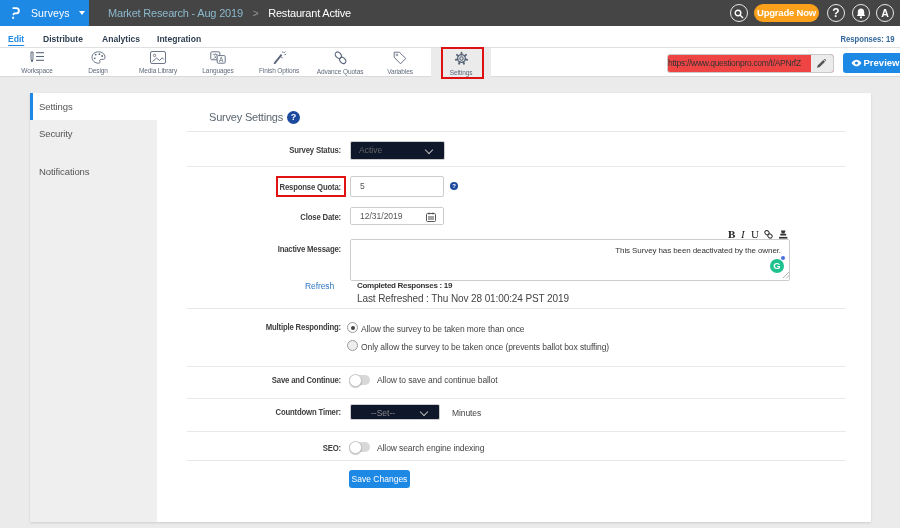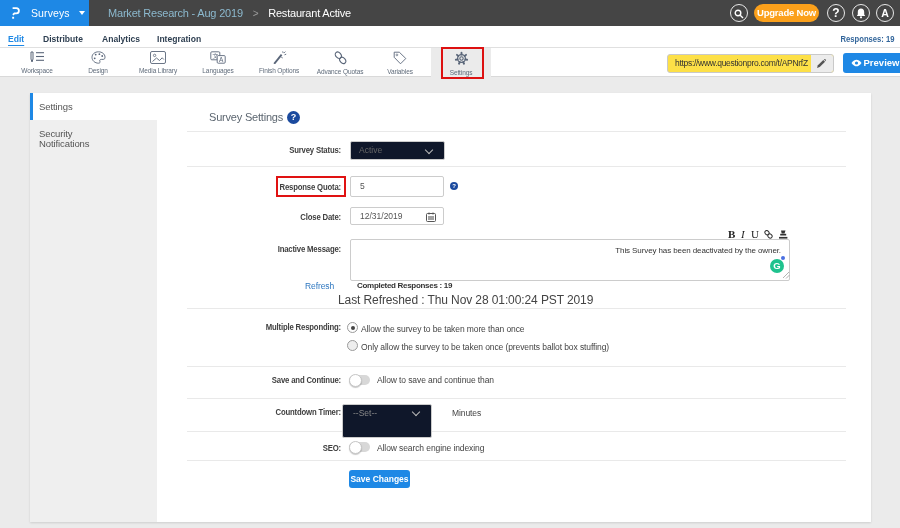--- a/index.html
+++ b/index.html
@@ -24,21 +24,21 @@
   .nav { top:33px; font-size:9.5px; font-weight:bold; color:#2d3e50; transform:scaleX(0.9); transform-origin:left top; white-space:nowrap; }
   #responses { top:34px; right:5px; font-size:9px; font-weight:bold; color:#33669b; transform:scaleX(0.85); transform-origin:right top; white-space:nowrap; }
 
   
   #toolbar { left:0; top:48px; width:900px; height:29px; background:#fff; border-bottom:1px solid #d9d9d9; }
   .titem { top:51px; width:70px; text-align:center; color:#5f6b7a; }
   .titem .lbl { font-size:6.5px; display:block; margin-top:3px; color:#5f6b7a; letter-spacing:-0.1px; }
   .titem svg { display:block; margin:0 auto; }
   #settingscell { left:431px; top:48px; width:60px; height:29px; background:#ebebeb; }
   #settingsbox { left:441px; top:47px; width:43px; height:32px; border:2.5px solid #dd1111; }
-  #urlbox { left:667px; top:54px; width:167px; height:19px; background:#fde047; border:1px solid #c9c9c9; border-radius:3px; font-size:8.5px; color:#333; line-height:17px; padding-left:7px; letter-spacing:-0.3px; white-space:nowrap; }
+  #urlbox { left:667px; top:54px; width:167px; height:19px; background:#ef4444; border:1px solid #c9c9c9; border-radius:3px; font-size:8.5px; color:#333; line-height:17px; letter-spacing:-0.3px; white-space:nowrap; }
   #previewbtn { left:843px; top:53px; width:64px; height:20px; background:#1e88e5; border-radius:3px; color:#fff; font-size:9.5px; font-weight:bold; text-align:center; line-height:20px; white-space:nowrap; }
 
   
   #card { left:30px; top:93px; width:841px; height:429px; background:#fff; box-shadow:0 1px 2px rgba(0,0,0,0.12); }
   #sidebar { left:30px; top:120px; width:127px; height:402px; background:#efefef; }
   #sideactive { left:30px; top:93px; width:127px; height:27px; background:#fff; border-left:3px solid #1e88e5; }
   .sitem { left:39px; font-size:9.5px; color:#555; letter-spacing:-0.1px; }
 
   
   #title { left:209px; top:111px; font-size:11px; color:#5c6670; letter-spacing:-0.2px; }
@@ -46,21 +46,21 @@
   .divider { background:#e9e9e9; height:1px; left:187px; width:659px; }
   .flabel { font-size:9px; font-weight:bold; color:#404040; text-align:right; width:130px; left:211px; letter-spacing:-0.2px; white-space:nowrap; transform:scaleX(0.86); transform-origin:right top; }
   .inp { border:1px solid #ccc; border-radius:2px; background:#fff; font-size:8.5px; color:#555; }
   .sel { border:1px solid #ccc; border-radius:2px; background:#0f172a; font-size:8.5px; color:#666; }
   .chev { position:absolute; width:6px; height:6px; border-right:1.3px solid #b9b9b9; border-bottom:1.3px solid #b9b9b9; transform:rotate(45deg); }
   #redbox { left:276px; top:176px; width:70px; height:21px; border:2px solid #e01212; }
   .small { font-size:8.5px; color:#444; letter-spacing:-0.1px; white-space:nowrap; }
   .toggle { width:21px; height:10px; background:#d8d8d8; border-radius:5px; }
   .knob { position:absolute; left:0px; top:-1.5px; width:13px; height:13px; background:#fff; border:1px solid #c6c6c6; border-radius:50%; box-shadow:0 1px 1px rgba(0,0,0,0.22); }
   .radio { width:11px; height:11px; border:1px solid #9b9b9b; border-radius:50%; background:#fdfdfd; }
-  #savebtn { left:349px; top:470px; width:61px; height:18px; background:#1e88e5; border-radius:3px; color:#fff; font-size:8.5px; font-weight:bold; text-align:center; line-height:18px; white-space:nowrap; }
+  #savebtn { left:349px; top:470px; width:61px; height:18px; background:#1e88e5; border-radius:3px; color:#fff; font-size:8.5px; font-weight:normal; text-align:center; line-height:18px; white-space:nowrap; }
 </style>
 </head>
 <body>
 <div id="page">
 
   <div class="abs" id="topbar"></div>
   <div class="abs" id="logoblk"></div>
   <svg class="abs" style="left:10px;top:4px" width="14" height="18" viewBox="0 0 14 18">
     <path d="M2.6 4.1 H6.3 A2.55 2.55 0 1 1 6.3 9.3 H4.4 L2.9 10.9" fill="none" stroke="#fff" stroke-width="1.8"></path>
     <rect x="2.2" y="12.8" width="1.9" height="1.9" fill="#fff"></rect>
@@ -179,21 +179,21 @@
     <svg width="11" height="8" viewBox="0 0 11 8" style="vertical-align:-1px; margin-right:2px;">
         <path d="M0.5 4 C2 1.5 4 0.7 5.5 0.7 C7 0.7 9 1.5 10.5 4 C9 6.5 7 7.3 5.5 7.3 C4 7.3 2 6.5 0.5 4 Z" fill="#fff"></path>
         <circle cx="5.5" cy="4" r="1.6" fill="#1e88e5"></circle>
       </svg>Preview</div>
 
   <div class="abs" id="card"></div>
   <div class="abs" id="sidebar"></div>
   <div class="abs" id="sideactive"></div>
   <div class="abs sitem" style="top:101px;">Settings</div>
   <div class="abs sitem" style="top:128px;">Security</div>
-  <div class="abs sitem" style="top:138px;">Notifications</div>
+  <div class="abs sitem" style="top:166px;">Notifications</div>
 
   <div class="abs" id="title">Survey Settings</div>
   <div class="abs qbadge" style="left:287px; top:111px; width:13px; height:13px; font-size:9px; line-height:13px;">?</div>
 
   <div class="abs divider" style="top:131px"></div>
   <div class="abs divider" style="top:166px"></div>
   <div class="abs divider" style="top:308px"></div>
   <div class="abs divider" style="top:366px"></div>
   <div class="abs divider" style="top:398px"></div>
   <div class="abs divider" style="top:431px"></div>
@@ -233,38 +233,38 @@
   <div class="abs inp" style="left:350px; top:239px; width:440px; height:42px; font-size:8px; color:#333; padding:6px 8px; letter-spacing:-0.1px;text-align:right;">This Survey has been deactivated by the owner.</div>
   <div class="abs" style="left:770px; top:259px; width:14px; height:14px; background:#1fc28e; border-radius:50%; color:#fff; font-size:9.5px; font-weight:bold; text-align:center; line-height:14px;">G</div>
   <div class="abs" style="left:781px; top:256px; width:4px; height:4px; background:#4a6fe2; border-radius:50%;"></div>
   <svg class="abs" style="left:782px; top:271px;" width="8" height="8" viewBox="0 0 8 8">
       <line x1="7" y1="1" x2="1" y2="7" stroke="#aaa" stroke-width="0.9"></line>
       <line x1="7.5" y1="4" x2="4" y2="7.5" stroke="#aaa" stroke-width="0.9"></line>
     </svg>
 
   <div class="abs" style="left:305px; top:281px; font-size:8.5px; color:#2e77c0; letter-spacing:-0.1px;">Refresh</div>
   <div class="abs" style="left:357px; top:281px; font-size:8px; font-weight:bold; color:#333; letter-spacing:-0.3px;">Completed Responses : 19</div>
-  <div class="abs" style="left:338px; top:293px; font-size:12px; color:#444; letter-spacing:-0.1px;">Last Refreshed : Thu Nov 28 01:00:24 PST 2019</div>
+  <div class="abs" style="left:357px; top:293px; font-size:10px; color:#444; letter-spacing:-0.1px;">Last Refreshed : Thu Nov 28 01:00:24 PST 2019</div>
 
   <div class="abs flabel" style="top:322px">Multiple Responding:</div>
   <div class="abs radio" style="left:347px; top:322px;">
       <span style="position:absolute; left:2.5px; top:2.5px; width:4px; height:4px; border-radius:50%; background:#444;"></span>
     </div>
   <div class="abs small" style="left:361px; top:324px;">Allow the survey to be taken more than once</div>
   <div class="abs radio" style="left:347px; top:340px; background:#eee;"></div>
   <div class="abs small" style="left:361px; top:342px;">Only allow the survey to be taken once (prevents ballot box stuffing)</div>
 
   <div class="abs flabel" style="top:375px">Save and Continue:</div>
   <div class="abs toggle" style="left:349px; top:375px;">
       <span class="knob"></span>
     </div>
-  <div class="abs small" style="left:377px; top:375px;">Allow to save and continue than</div>
+  <div class="abs small" style="left:377px; top:375px;">Allow to save and continue ballot</div>
 
   <div class="abs flabel" style="top:407px">Countdown Timer:</div>
-  <div class="abs sel" style="left:342px; top:404px; width:90px; height:34px; line-height:16px; padding-left:10px; color:#888;">--Set--<span class="chev" style="right:12px; top:4px;"></span></div>
+  <div class="abs sel" style="left:350px; top:404px; width:90px; height:16px; line-height:16px; padding-left:20px; color:#888;">--Set--<span class="chev" style="right:12px; top:4px;"></span></div>
   <div class="abs small" style="left:452px; top:408px;">Minutes</div>
 
   <div class="abs flabel" style="top:443px">SEO:</div>
   <div class="abs toggle" style="left:349px; top:442px;">
       <span class="knob"></span>
     </div>
   <div class="abs small" style="left:377px; top:443px;">Allow search engine indexing</div>
 
   <div class="abs" id="savebtn">Save Changes</div>
 </div>

